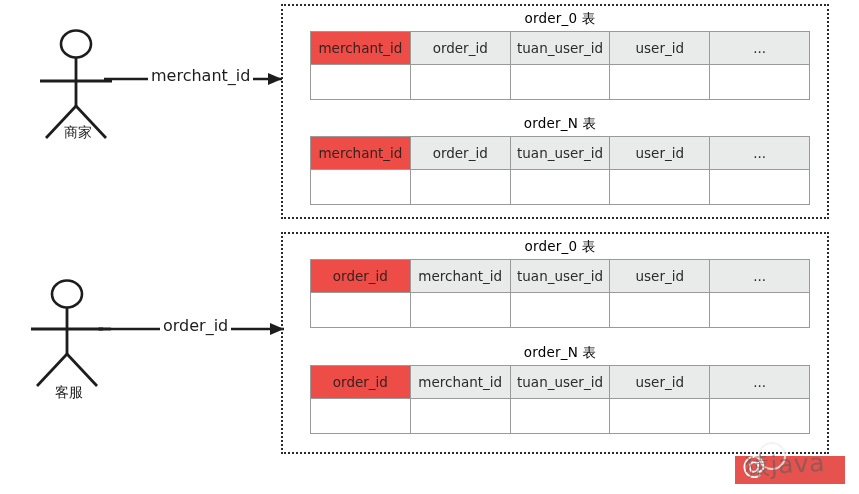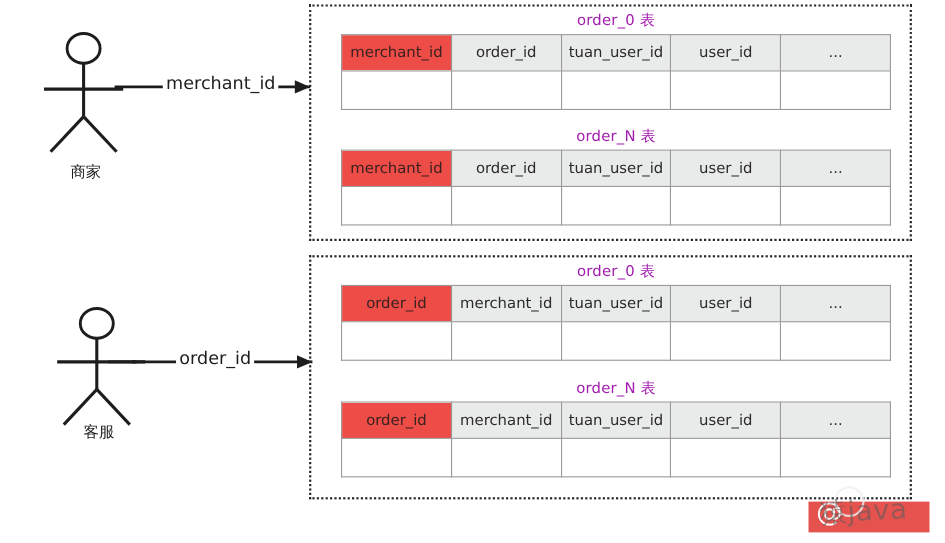--- a/index.html
+++ b/index.html
@@ -62,21 +62,21 @@
     box-sizing: border-box;
     border: 2px dotted #2a2a2a;
     background: transparent;
   }
 
   
   .table-block { position: absolute; }
   .table-title {
     text-align: center;
     font-size: 13.5px;
-    color: #a21caf;
+    color: #000000;
     margin-bottom: 3px;
     font-family: "DejaVu Sans", "Liberation Sans", sans-serif;
     letter-spacing: .2px;
   }
   table.schema {
     border-collapse: collapse;
     table-layout: fixed;
     width: 100%;
     background: #ffffff;
   }
@@ -147,32 +147,32 @@
 <div id="canvas">
 
   <div class="actor" style="left:8px; top:12px;">
     <svg class="actor-svg" width="140" height="150" viewBox="0 0 140 150">
       <ellipse cx="68" cy="32" rx="15" ry="13.5" fill="#ffffff" stroke="#1d1d1d" stroke-width="2.6"></ellipse>
       <line x1="68" y1="45.5" x2="68" y2="94" stroke="#1d1d1d" stroke-width="2.8"></line>
       <line x1="32" y1="69" x2="104" y2="69" stroke="#1d1d1d" stroke-width="2.8"></line>
       <line x1="68" y1="94" x2="38" y2="126" stroke="#1d1d1d" stroke-width="2.8"></line>
       <line x1="68" y1="94" x2="98" y2="126" stroke="#1d1d1d" stroke-width="2.8"></line>
     </svg>
-    <div class="actor-label" style="left:0; top:136px;font-family:Liberation Mono, monospace;">商家</div>
+    <div class="actor-label" style="left:0; top:112px;font-family:Liberation Mono, monospace;">商家</div>
   </div>
 
   <div class="relation" style="left:104px; top:62px; width:180px;">
     <svg class="rel-svg" width="180" height="40" viewBox="0 0 180 40">
       <line x1="0" y1="17" x2="178" y2="17" stroke="#1d1d1d" stroke-width="2.4"></line>
       <polygon points="178,17 164,11 164,23" fill="#1d1d1d"></polygon>
     </svg>
     <div class="rel-label" style="left:44px; top:4px;">merchant_id</div>
   </div>
 
-  <div class="actor" style="left:26px; top:272px;">
+  <div class="actor" style="left:5px; top:272px;">
     <svg class="actor-svg" width="140" height="150" viewBox="0 0 140 150">
       <ellipse cx="62" cy="22" rx="15" ry="13.5" fill="#ffffff" stroke="#1d1d1d" stroke-width="2.6"></ellipse>
       <line x1="62" y1="35.5" x2="62" y2="82" stroke="#1d1d1d" stroke-width="2.8"></line>
       <line x1="26" y1="57" x2="98" y2="57" stroke="#1d1d1d" stroke-width="2.8"></line>
       <line x1="62" y1="82" x2="32" y2="114" stroke="#1d1d1d" stroke-width="2.8"></line>
       <line x1="62" y1="82" x2="92" y2="114" stroke="#1d1d1d" stroke-width="2.8"></line>
       <line x1="94" y1="57" x2="106" y2="57" stroke="#1d1d1d" stroke-width="2.8"></line>
     </svg>
     <div class="actor-label" style="left:-6px; top:112px;">客服</div>
   </div>

